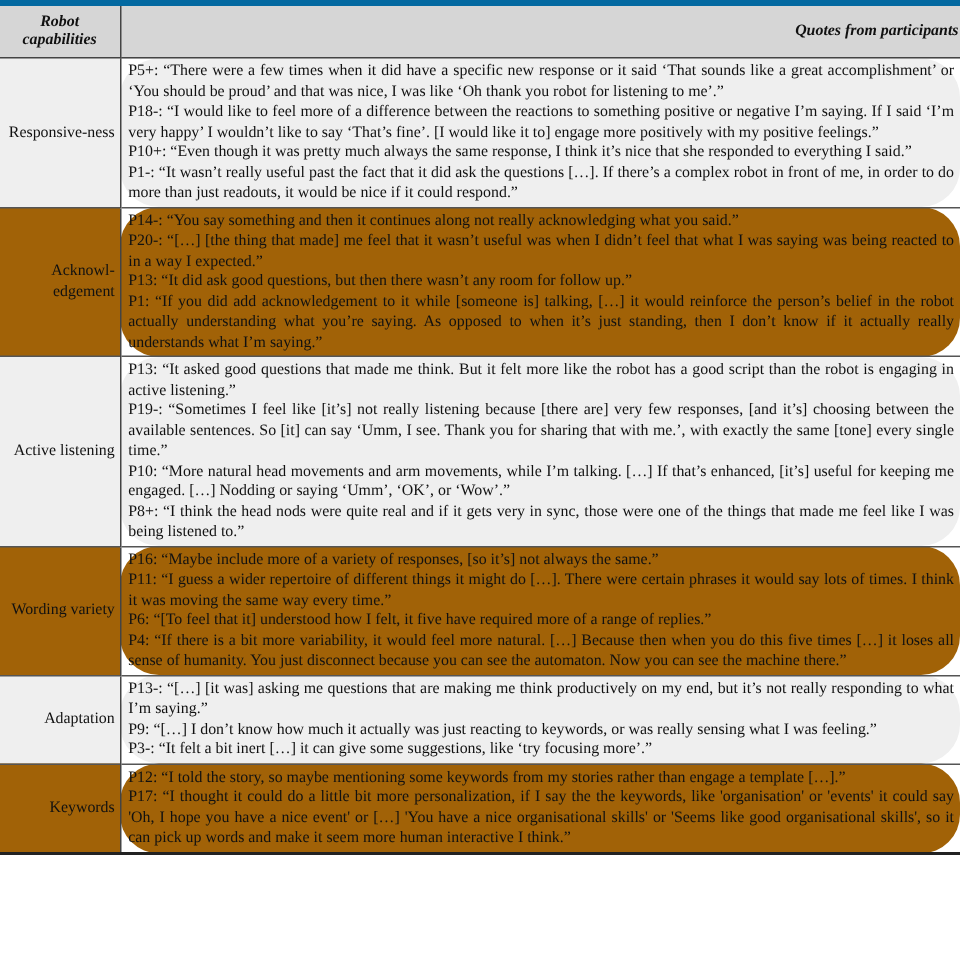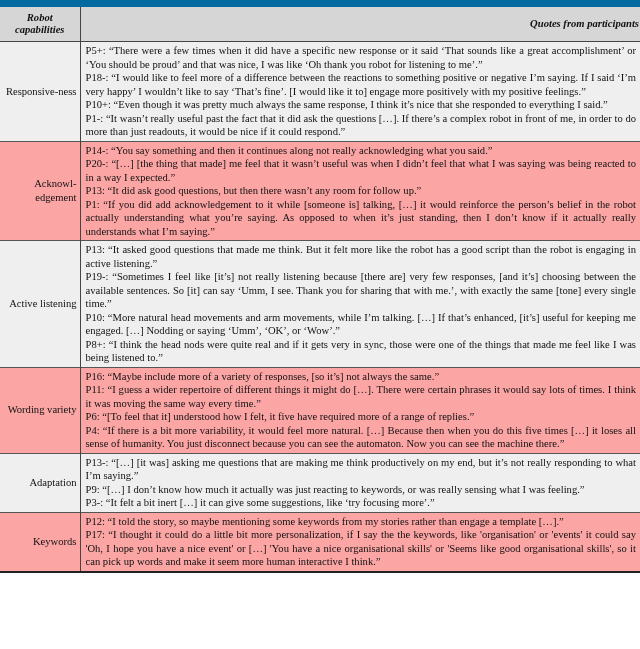--- a/index.html
+++ b/index.html
@@ -1,29 +1,29 @@
 <!DOCTYPE html>
 <html><head>
 <meta charset="utf-8">
 <style>
   html, body { margin: 0; padding: 0; background: #ffffff; }
   body { width: 640px; height: 649px; overflow: hidden; font-family: "Liberation Serif", "DejaVu Serif", serif; color: #111; }
-  table { border-collapse: collapse; width: 640px; table-layout: fixed; border-top: 7px solid #0369a1; border-bottom: 2px solid #222; }
+  table { border-collapse: collapse; width: 640px; table-layout: fixed; border-top: 4px solid #0369a1; border-bottom: 2px solid #222; }
   col.c1 { width: 80px; }
   col.c2 { width: 560px; }
   td, th { font-size: 10.6px; line-height: 13.5px; vertical-align: middle; }
   th { background: #d6d6d6; font-style: italic; font-weight: bold; height: 32px; border-bottom: 1px solid #444; }
   th.cap { text-align: center; border-right: 1px solid #444; line-height: 12.5px; }
   th.quo { text-align: right; padding-left: 5px; }
   td.cap { text-align: right; border-right: 1px solid #444; padding: 0 3px; }
-  td.quo { text-align: justify; padding: 2px 4px 2px 5px; }
+  td.quo { text-align: justify; padding: 2px 4px 2px 5px; border-radius: 26px; }
   td.quo p { margin: 0; }
   tr.row { border-bottom: 1px solid #555; }
   tr.odd td { background: #efefef; }
-  tr.even td { background: #fca5a5; }
+  tr.even td { background: #a16207; }
 </style>
 </head>
 <body>
 
 <table>
   <colgroup>
       <col class="c1">
       <col class="c2">
     </colgroup>
   <thead>

